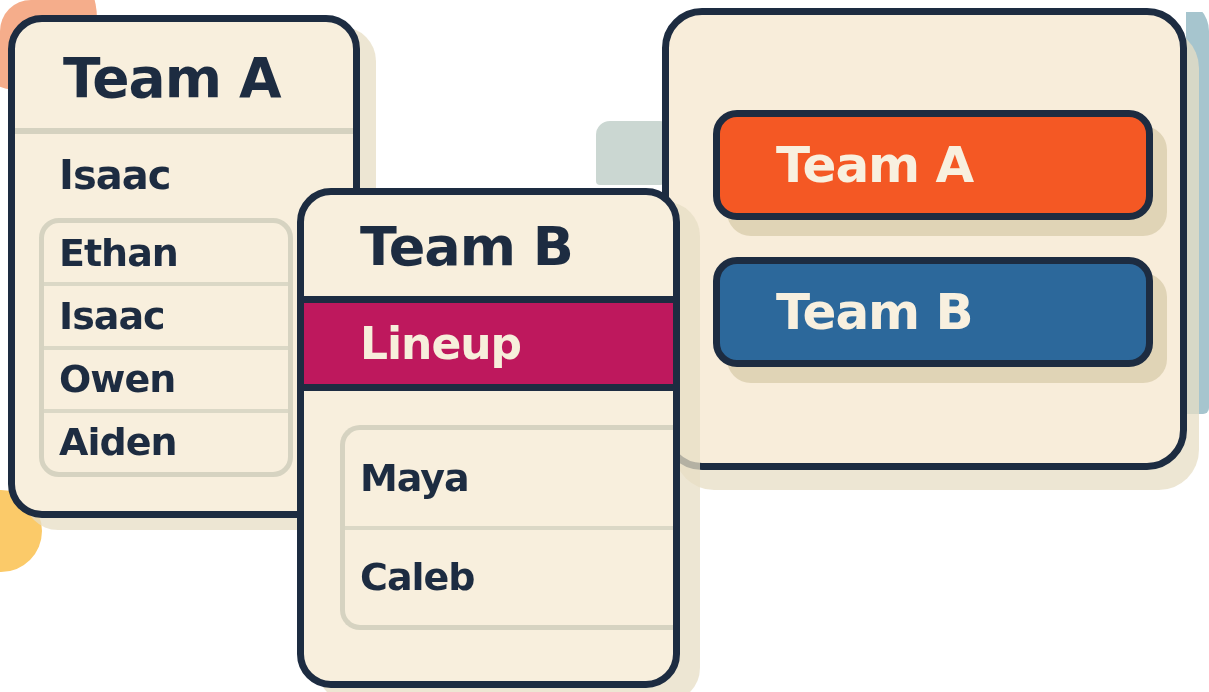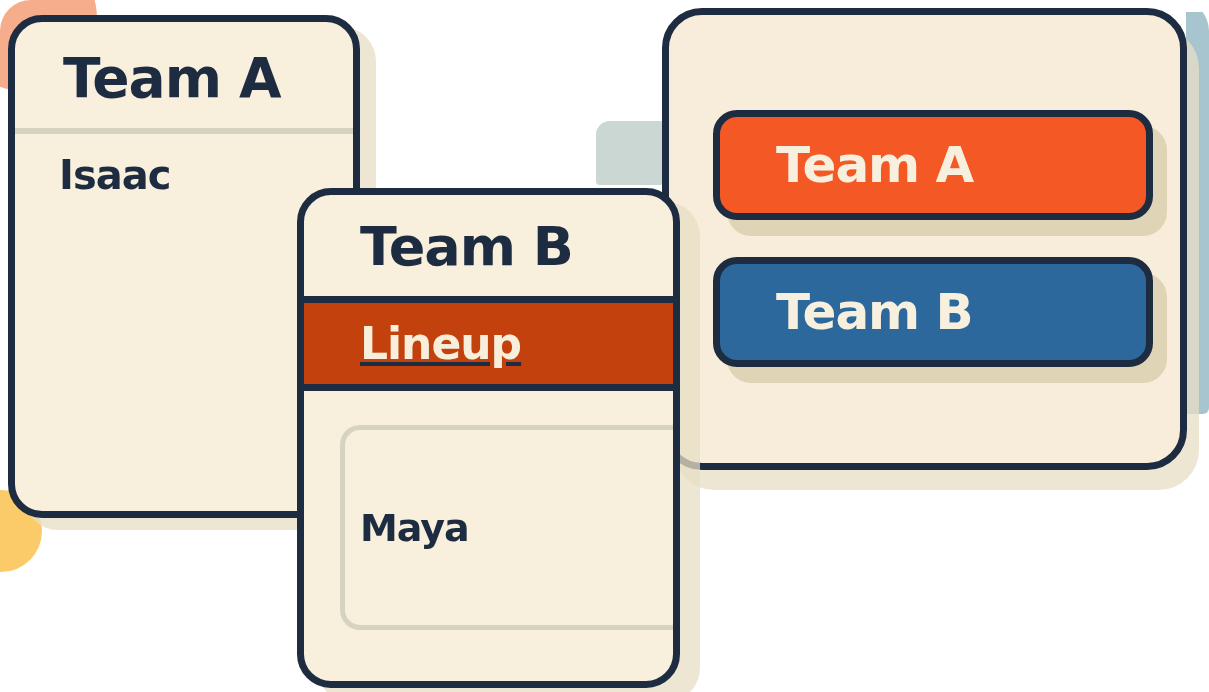--- a/index.html
+++ b/index.html
@@ -67,24 +67,24 @@
     border-right:none;border-radius:20px 0 0 20px;margin-top:25px;
   }
   .list-box li{
     flex:1;display:flex;align-items:center;
     padding-left:15px;font-size:38px;letter-spacing:-1px;
   }
   .list-box li + li{border-top:4px solid #dbd8c6;}
   
   .green-band{
     position:absolute;left:0;right:0;top:101px;height:95px;
-    background:#c2410c;
+    background:#be185d;
     border-top:7px solid #1d2c41;border-bottom:7px solid #1d2c41;
     box-sizing:border-box;
-    display:flex;align-items:center;padding-left:56px;text-decoration:underline;
+    display:flex;align-items:center;padding-left:56px;
   }
   .green-band .band-label{
     font-size:44px;color:#f7efdb;letter-spacing:-1px;
   }
   
   .team-btn{
     position:absolute;left:44px;width:440px;height:110px;
     border:7px solid #1d2c41;border-radius:24px;
     box-sizing:border-box;
     display:flex;align-items:center;padding-left:56px;
@@ -103,30 +103,37 @@
 
   <div class="deco deco-peach"></div>
   <div class="deco deco-yellow"></div>
   <div class="deco deco-bluegray"></div>
   <div class="deco deco-bluestrip"></div>
 
   <section class="panel left-panel">
     <h2 class="panel-title">Team A</h2>
     <div class="header-divider"></div>
     <div class="section-label">Isaac</div>
+    <ul class="list-box">
+      <li>Ethan</li>
+      <li>Isaac</li>
+      <li>Owen</li>
+      <li>Aiden</li>
+    </ul>
   </section>
 
   <section class="panel right-panel">
     <button class="team-btn orange">Team A</button>
     <button class="team-btn blue">Team B</button>
   </section>
 
   <section class="panel middle-panel">
     <h2 class="panel-title">Team B</h2>
     <div class="green-band">
       <span class="band-label">Lineup</span>
     </div>
     <ul class="list-box">
       <li>Maya</li>
+      <li>Caleb</li>
     </ul>
   </section>
 
 </div>
 
 </body></html>

